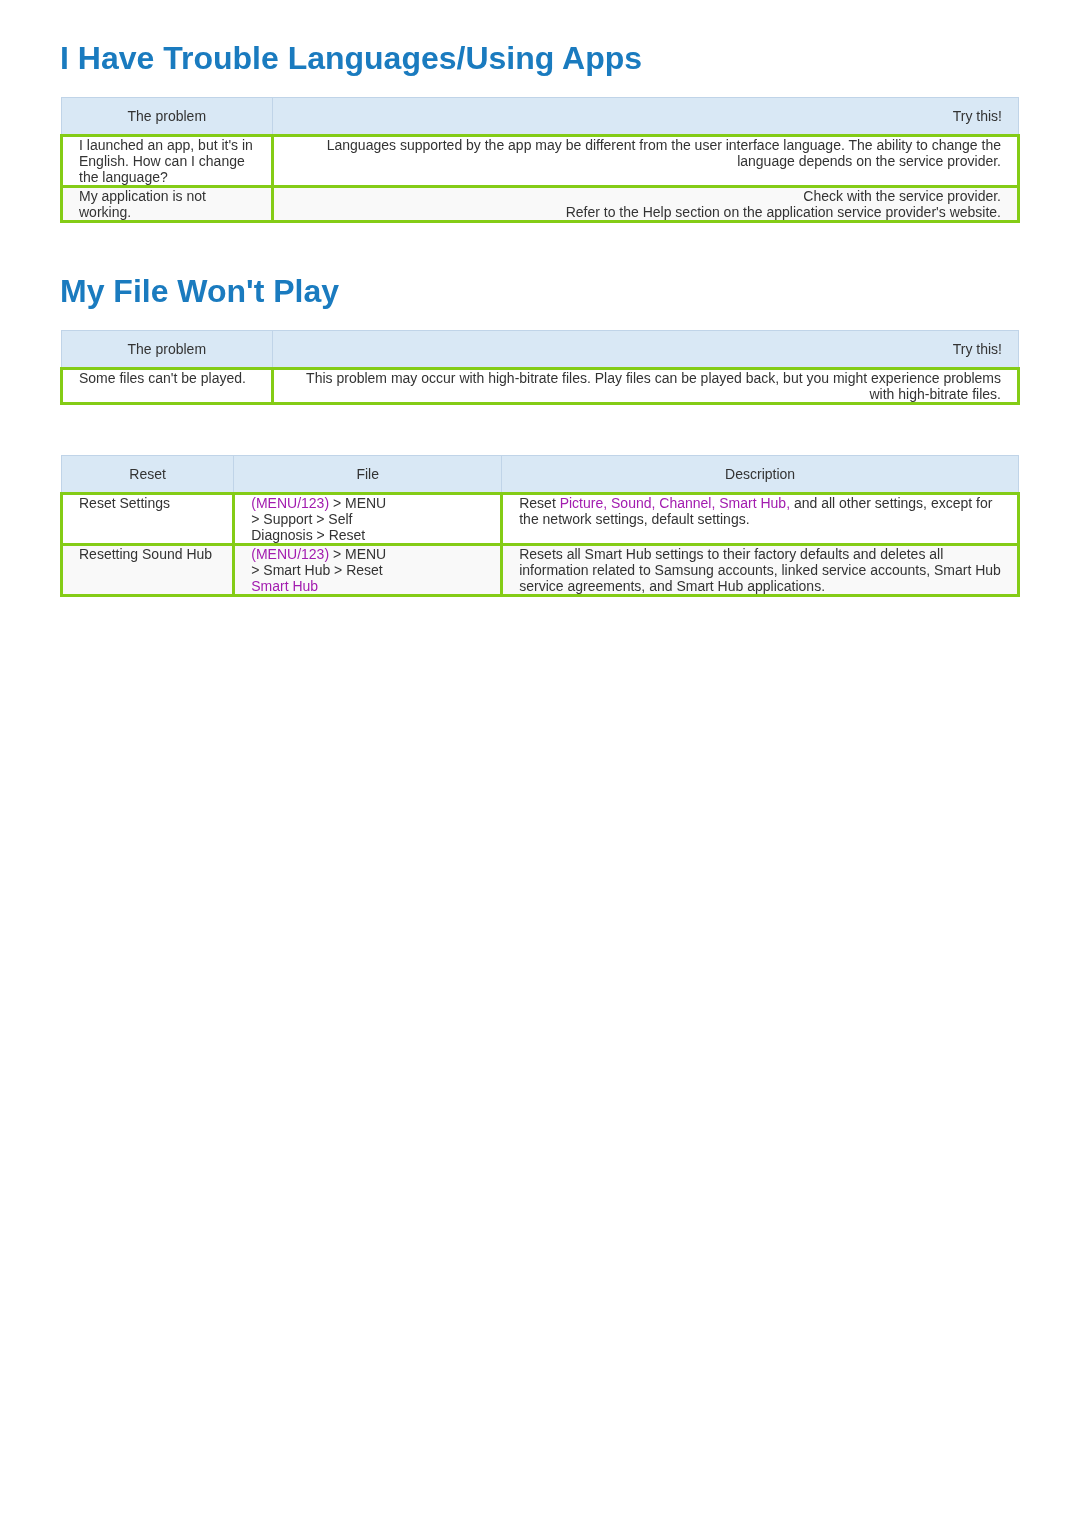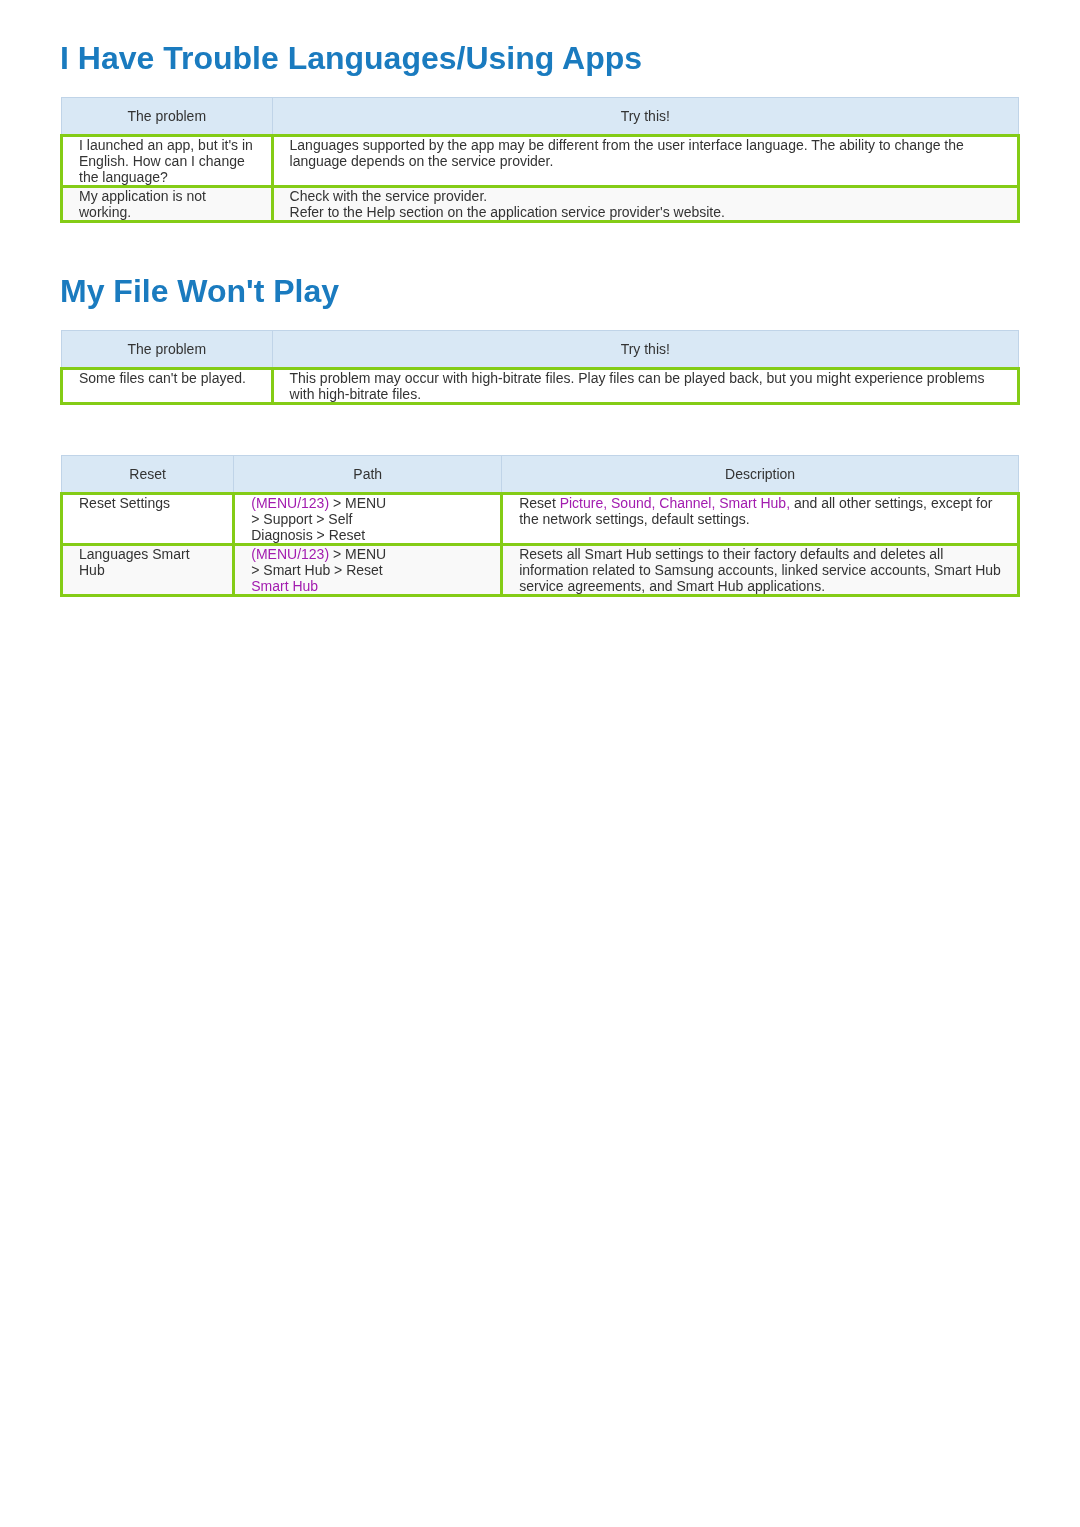--- a/index.html
+++ b/index.html
@@ -60,20 +60,21 @@
     tbody tr:nth-child(even) {
       background-color: #f9f9f9;
     }
 
     .col-problem {
       width: 22%;
     }
 
     .col-try {
       width: 78%;
+      text-align: right;
     }
 
     .col-reset {
       width: 18%;
     }
 
     .col-path {
       width: 28%;
     }
 
@@ -132,38 +133,38 @@
     </tbody>
   </table>
 </div>
 
 <div class="section">
 
   <table>
     <thead>
       <tr>
         <th class="col-reset">Reset</th>
-        <th class="col-path">Path</th>
+        <th class="col-path">File</th>
         <th class="col-desc">Description</th>
       </tr>
     </thead>
     <tbody>
       <tr>
         <td class="col-reset">Reset Settings</td>
         <td class="col-path">
           <span class="highlight-blue">(MENU/123)</span> &gt; MENU<br>
           &gt; Support &gt; Self<br>
           Diagnosis &gt; Reset
         </td>
         <td class="col-desc">
           Reset <span class="highlight-blue">Picture, Sound, Channel, Smart Hub,</span> and all other settings, except for the network settings, default settings.
         </td>
       </tr>
       <tr>
-        <td class="col-reset">Languages Smart Hub</td>
+        <td class="col-reset">Resetting Sound Hub</td>
         <td class="col-path">
           <span class="highlight-blue">(MENU/123)</span> &gt; MENU<br>
           &gt; Smart Hub &gt; Reset<br>
           <span class="highlight-blue">Smart Hub</span>
         </td>
         <td class="col-desc">
           Resets all Smart Hub settings to their factory defaults and deletes all information related to Samsung accounts, linked service accounts, Smart Hub service agreements, and Smart Hub applications.
         </td>
       </tr>
     </tbody>

